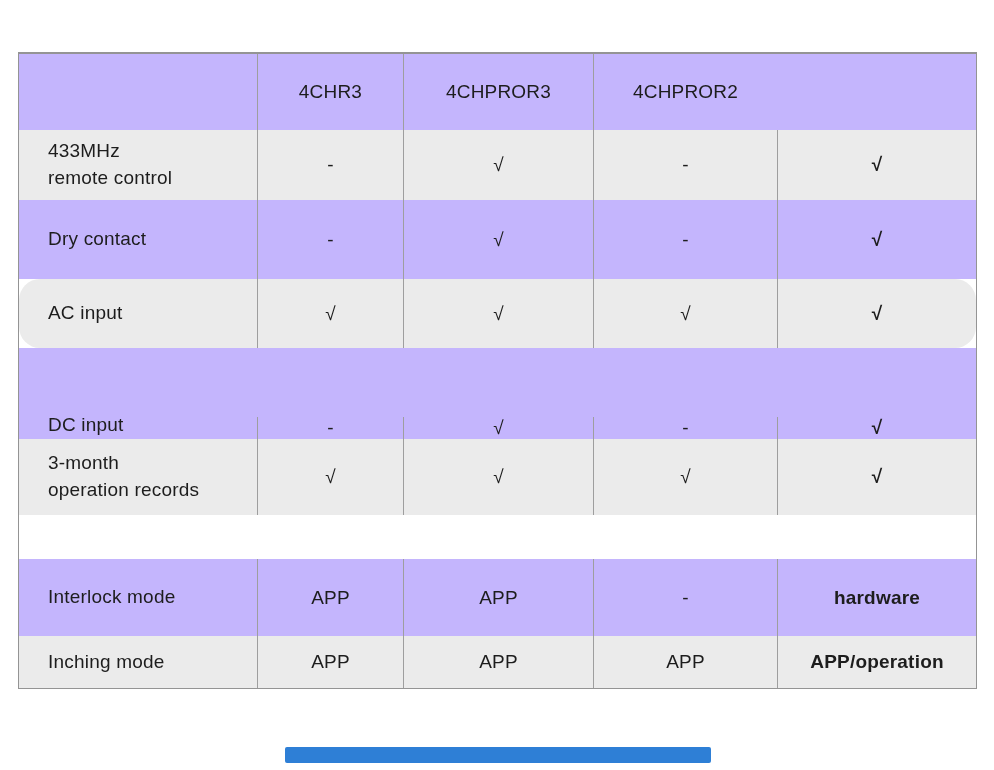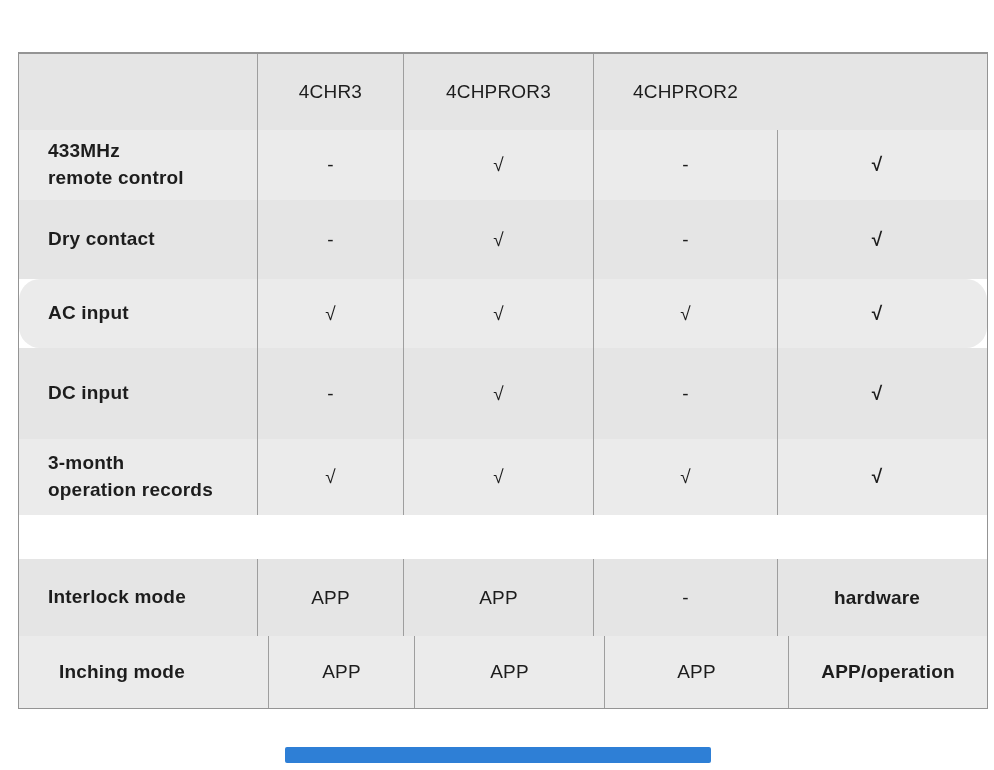--- a/index.html
+++ b/index.html
@@ -10,53 +10,53 @@
     color: #1d1d1d;
   }
   .page { position: relative; width: 994px; height: 770px; background: #ffffff; overflow: hidden; }
 
   .cmp-table {
     position: absolute; left: 18px; top: 52px;
     border: 1px solid #949494;
     border-top-width: 2px;
     background: #ffffff;
   }
-  .trow { display: flex; background: #e5e5e5; }
+  .trow { display: flex; background: #c4b5fd; }
   .trow.stripe { background: #ebebeb; }
 
   .cell {
     box-sizing: border-box;
     display: flex; align-items: center; justify-content: center;
     font-size: 19px; color: #1d1d1d;
     letter-spacing: 0.2px;
   }
   .cell + .cell { border-left: 1px solid #9e9e9e; }
 
-  .trow .cell:nth-child(1) { width: 238px; font-weight: bold; }
+  .trow .cell:nth-child(1) { width: 238px; }
   .trow .cell:nth-child(2) { width: 146px; }
   .trow .cell:nth-child(3) { width: 190px; }
   .trow .cell:nth-child(4) { width: 184px; }
   .trow .cell:nth-child(5) { width: 199px; font-weight: bold; }
 
   .cell.label {
     justify-content: flex-start;
     padding-left: 29px;
     white-space: pre-line;
     line-height: 1.4;
     text-align: left;
   }
 
   .h-header { height: 76px; }
   .h-r0 { height: 70px; }
   .h-r1 { height: 79px; }
   .h-r2 { height: 69px; border-radius: 21px; }
-  .h-r3 { height: 91px; }
+  .h-r3 { height: 91px; align-items: flex-end; }
   .h-r4 { height: 76px; }
   .h-r5 { height: 77px; margin-top: 44px; }
-  .h-r6 { height: 72px; padding-left: 11px; }
+  .h-r6 { height: 52px; }
 
   .bottom-bar {
     position: absolute;
     left: 285px; top: 747px;
     width: 426px; height: 16px;
     background: #2e7fd6;
     border-radius: 2px;
   }
 </style>
 </head>

